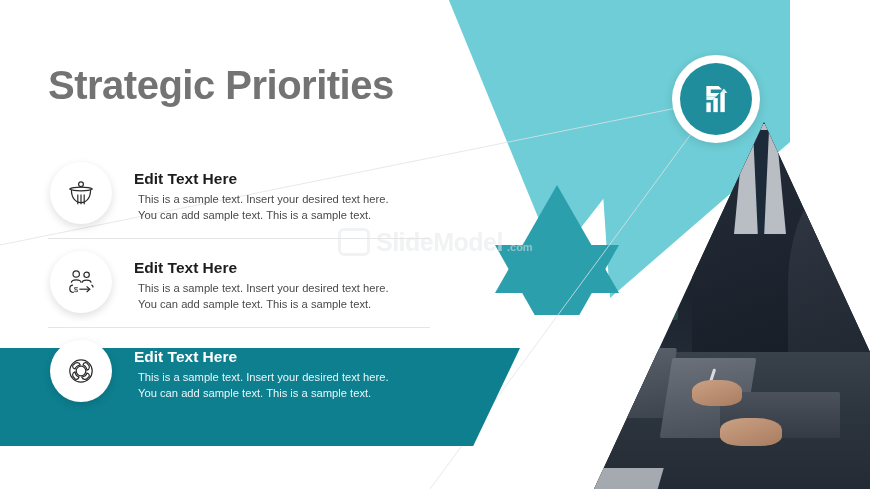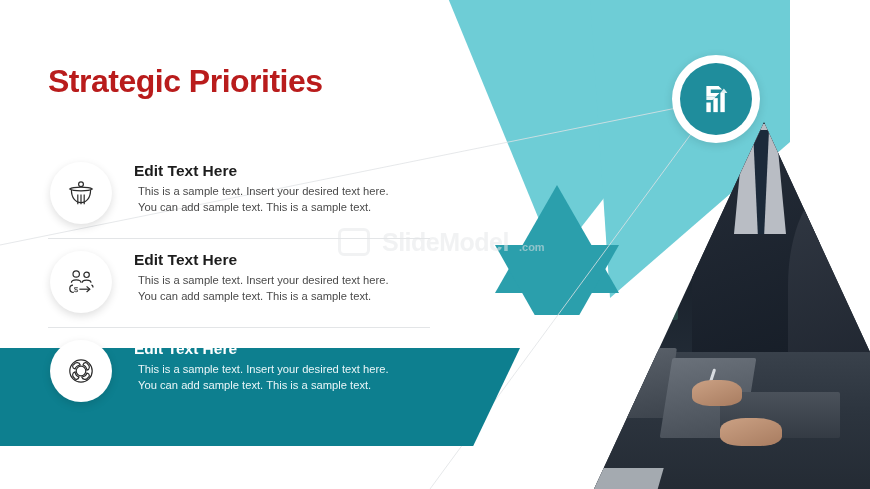--- a/index.html
+++ b/index.html
@@ -206,23 +206,23 @@
   .hairline {
     position: absolute;
     left: 0; top: 0; width: 100%; height: 100%;
   }
 
   
   .title {
     position: absolute;
     left: 48px;
     top: 63px;
-    font-size: 32px;
+    font-size: 40px;
     font-weight: bold;
-    color: #b91c1c;
+    color: #737373;
     letter-spacing: -0.5px;
     white-space: nowrap;
   }
 
   .rows {
     position: absolute;
     left: 0;
     top: 152px;
     width: 520px;
   }
@@ -266,39 +266,39 @@
   .row-text {
     position: absolute;
     left: 134px;
     top: 10px;
     width: 300px;
   }
   .row-heading {
     font-size: 15.5px;
     font-weight: bold;
     color: #1d1d1d;
-    margin: 0 0 5px 0;
+    margin: 8px 0 5px 0;
     line-height: 1.1;
   }
   .row-body {
     font-size: 11.2px;
     color: #4a4a4a;
     line-height: 1.42;
     margin: 4px;
   }
   .row.active .row-heading { color: #ffffff; }
   .row.active .row-body { color: #eaf6f8; }
 
   
   .watermark {
     position: absolute;
     left: 338px;
     top: 228px;
     display: flex;
-    gap: 12px;
+    gap: 6px;
     opacity: .55;
     pointer-events: none;
   }
   .wm-mark {
     width: 26px;
     height: 22px;
     border: 3.2px solid #e6e8ea;
     border-radius: 6px;
   }
   .wm-text {

